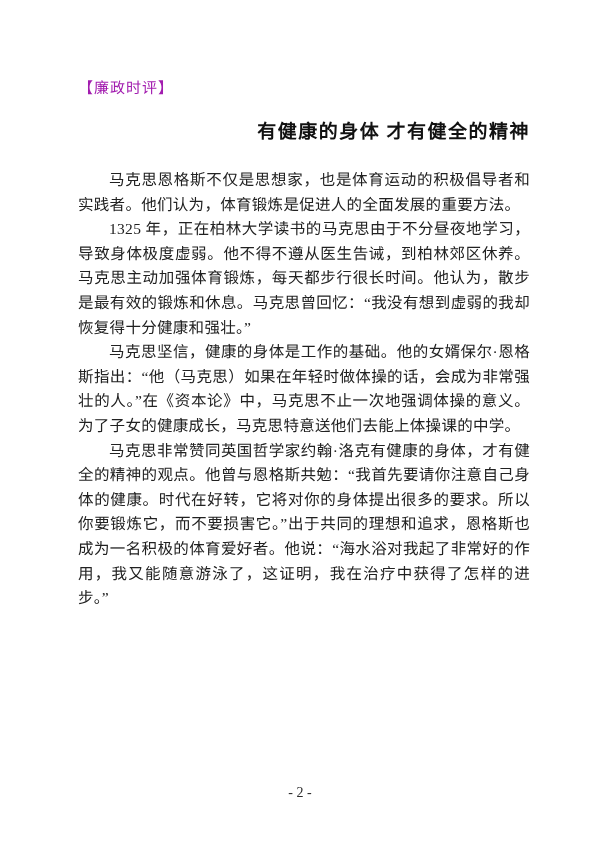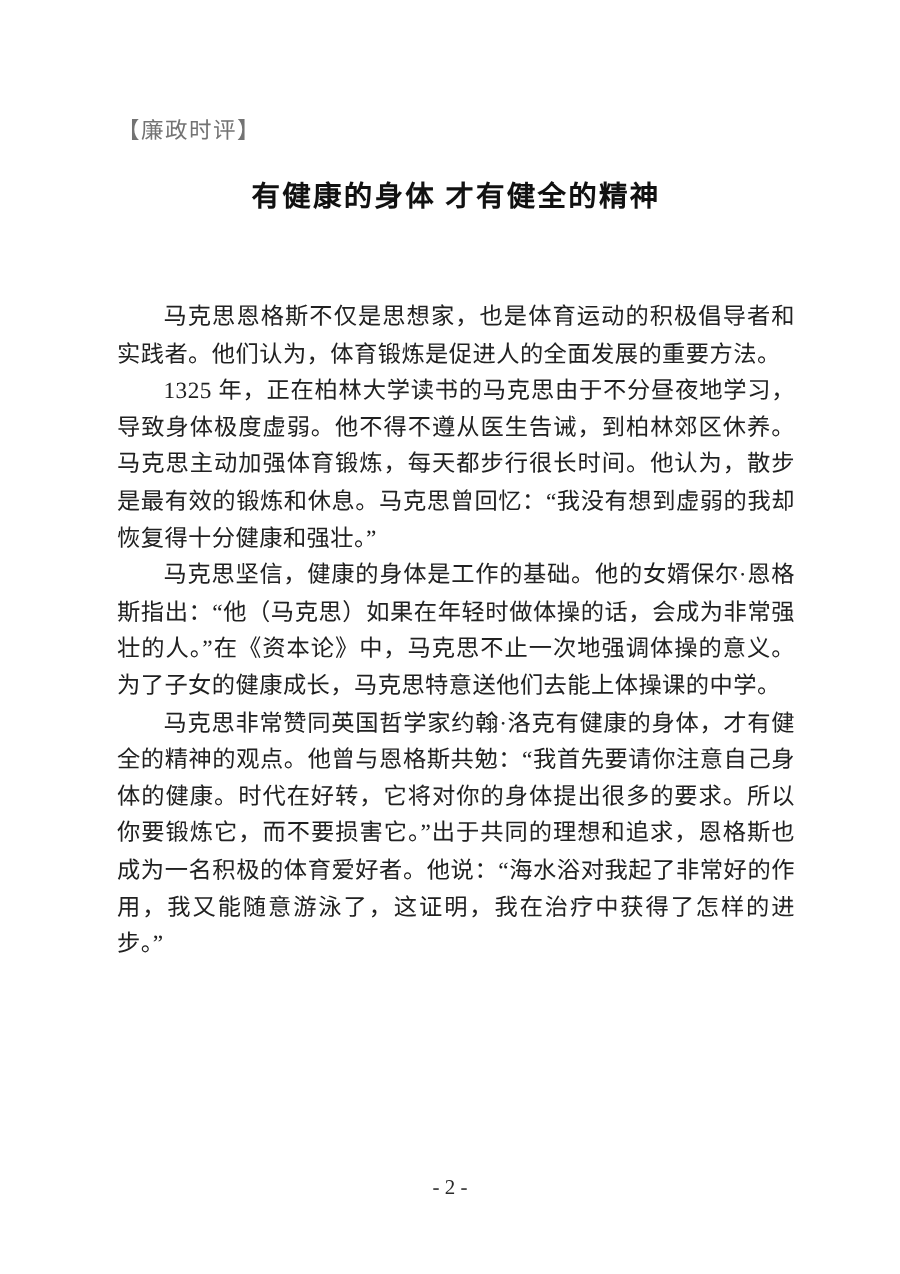--- a/index.html
+++ b/index.html
@@ -16,46 +16,45 @@
     font-family: "Liberation Serif", "DejaVu Serif", serif;
     color: #1e1e1e;
   }
   .section-tag {
     position: absolute;
     top: 78px;
     left: 78px;
     font-size: 15px;
     line-height: 20px;
     letter-spacing: 1px;
-    color: #737373;
+    color: #a21caf;
   }
   .doc-title {
     position: absolute;
     top: 118px;
     left: 78px;
     width: 452px;
     margin: 0;
-    text-align: center;
+    text-align: right;
     font-size: 19px;
     line-height: 28px;
     font-weight: bold;
     letter-spacing: 1.5px;
     color: #111111;
   }
   .doc-body {
     position: absolute;
     top: 168px;
     left: 78px;
     width: 452px;
     font-size: 15.5px;
     line-height: 24.6px;
     text-align: justify;
     letter-spacing: 0.3px;
     color: #212121;
-    margin-top: 32px;
   }
   .doc-body p {
     margin: 0;
     padding: 0;
     text-indent: 2em;
   }
   .page-number {
     position: absolute;
     top: 784px;
     left: 0;

